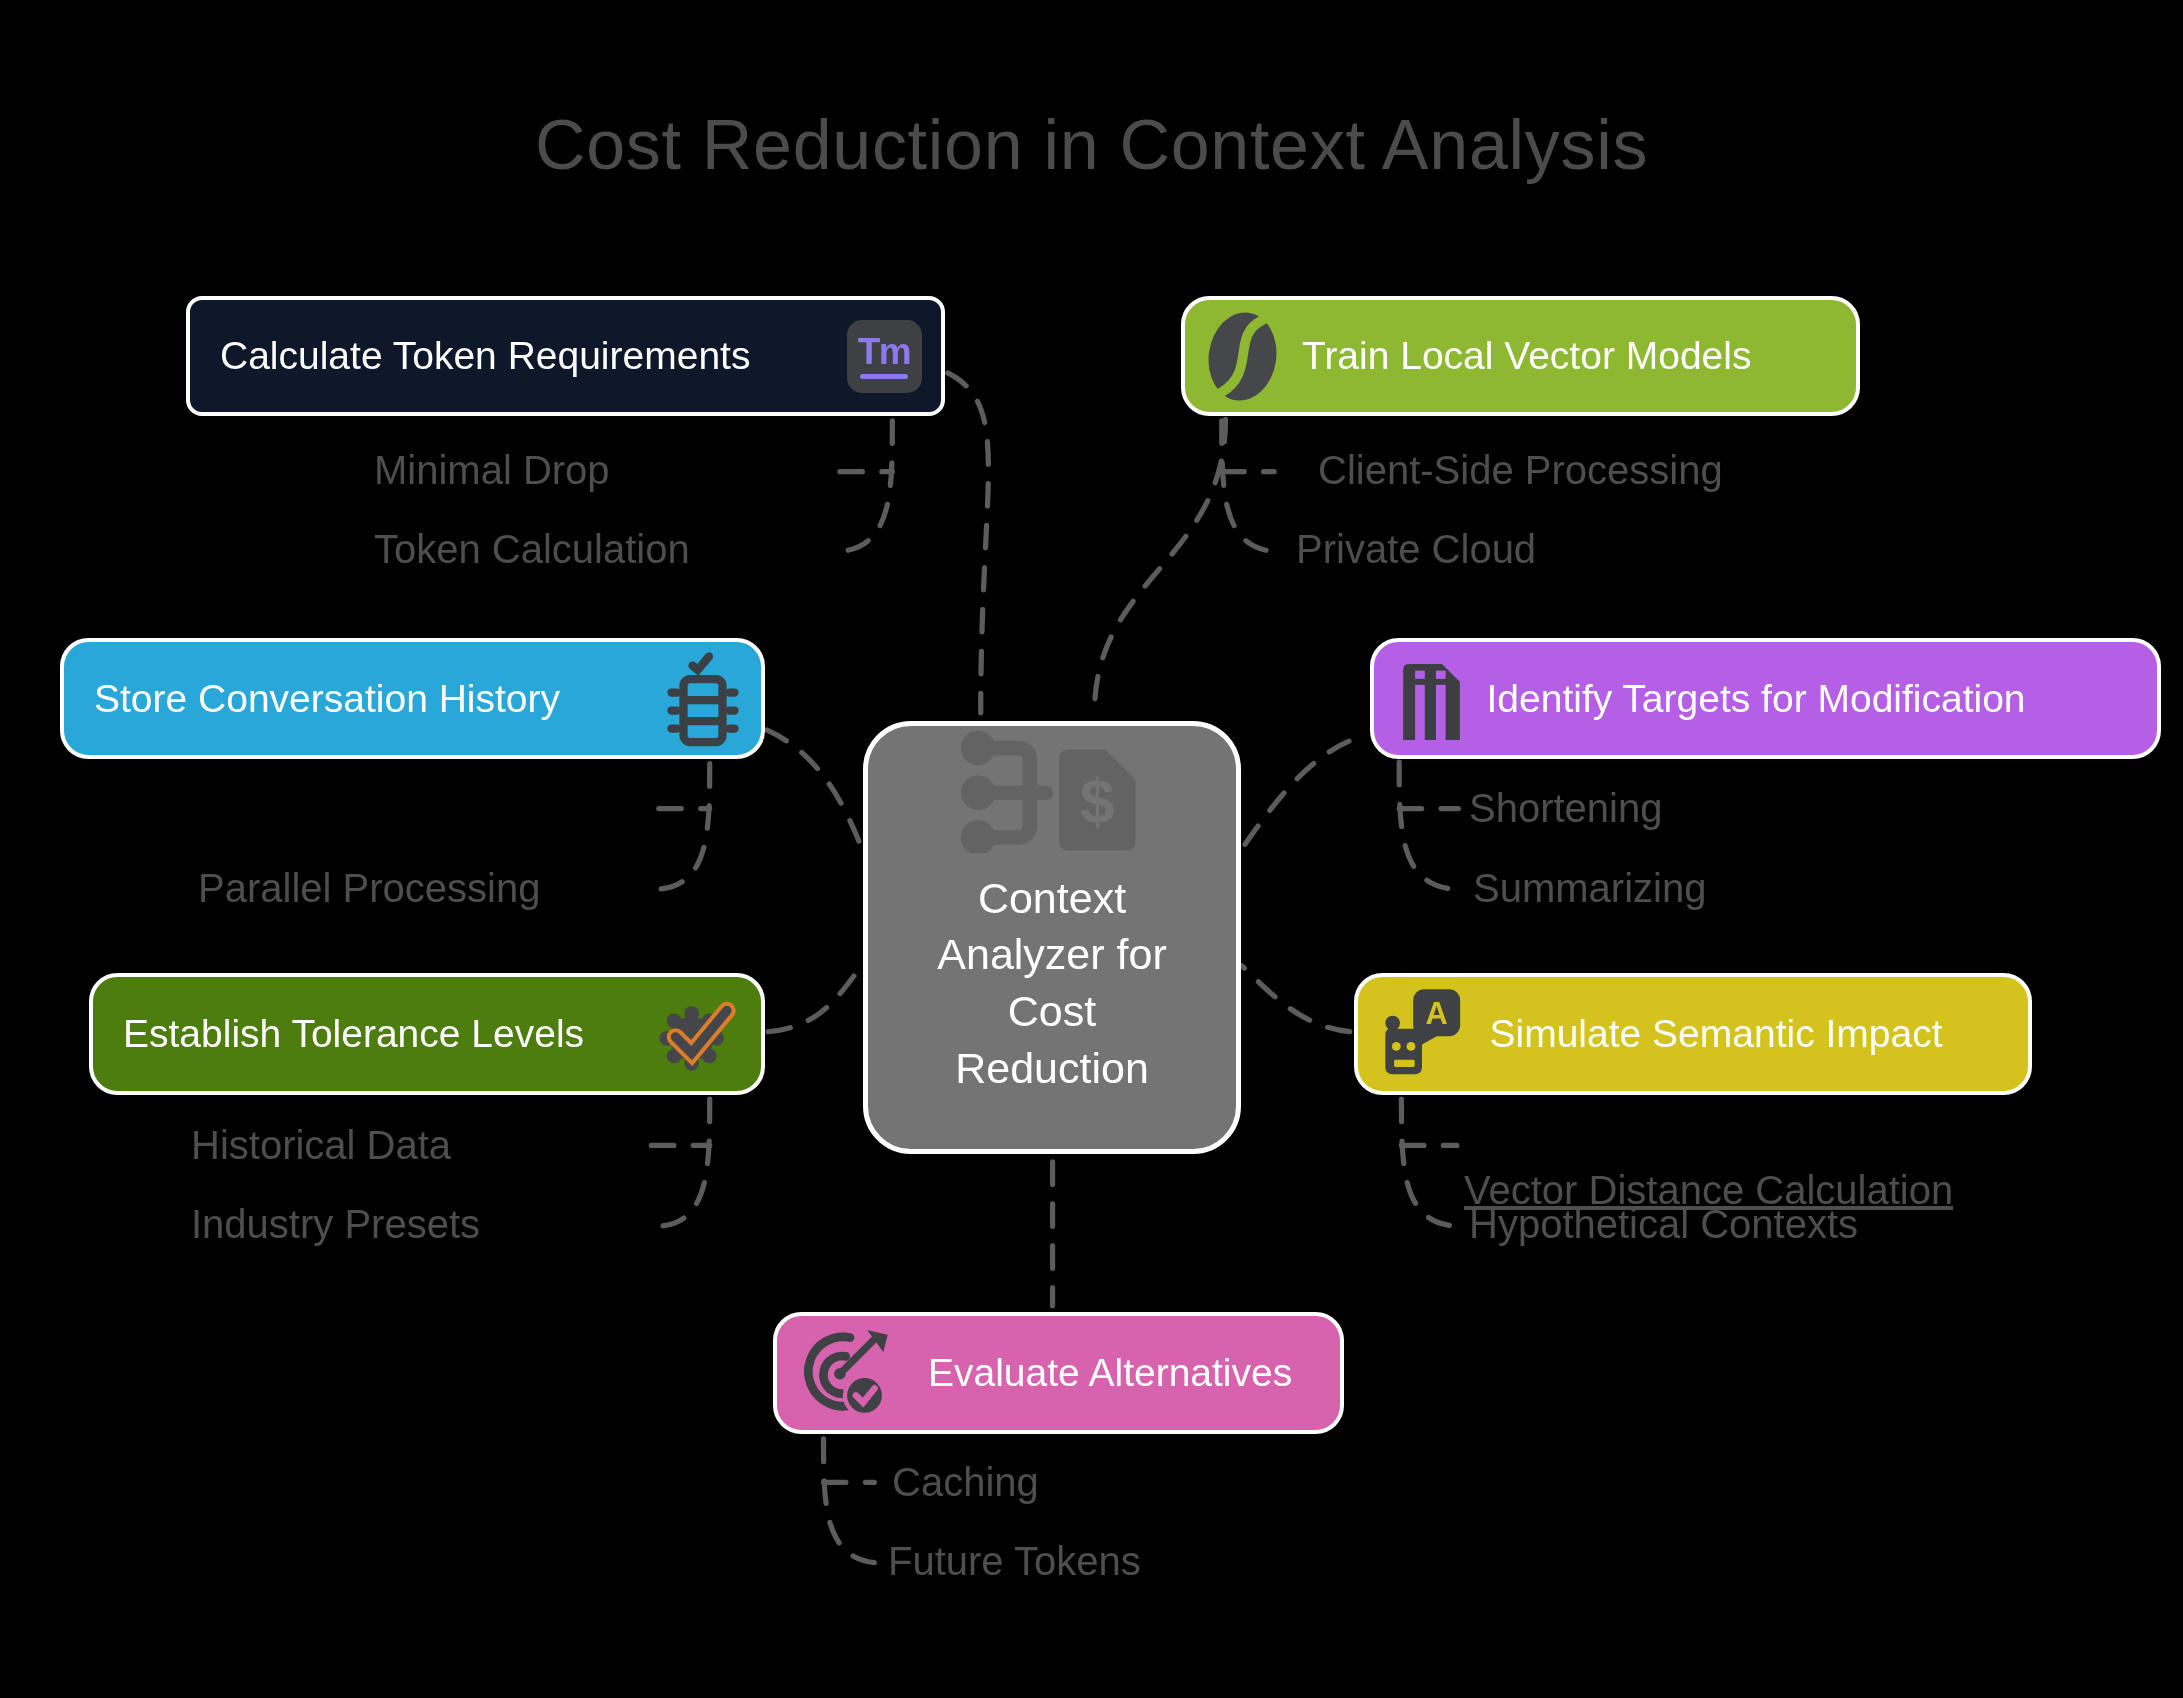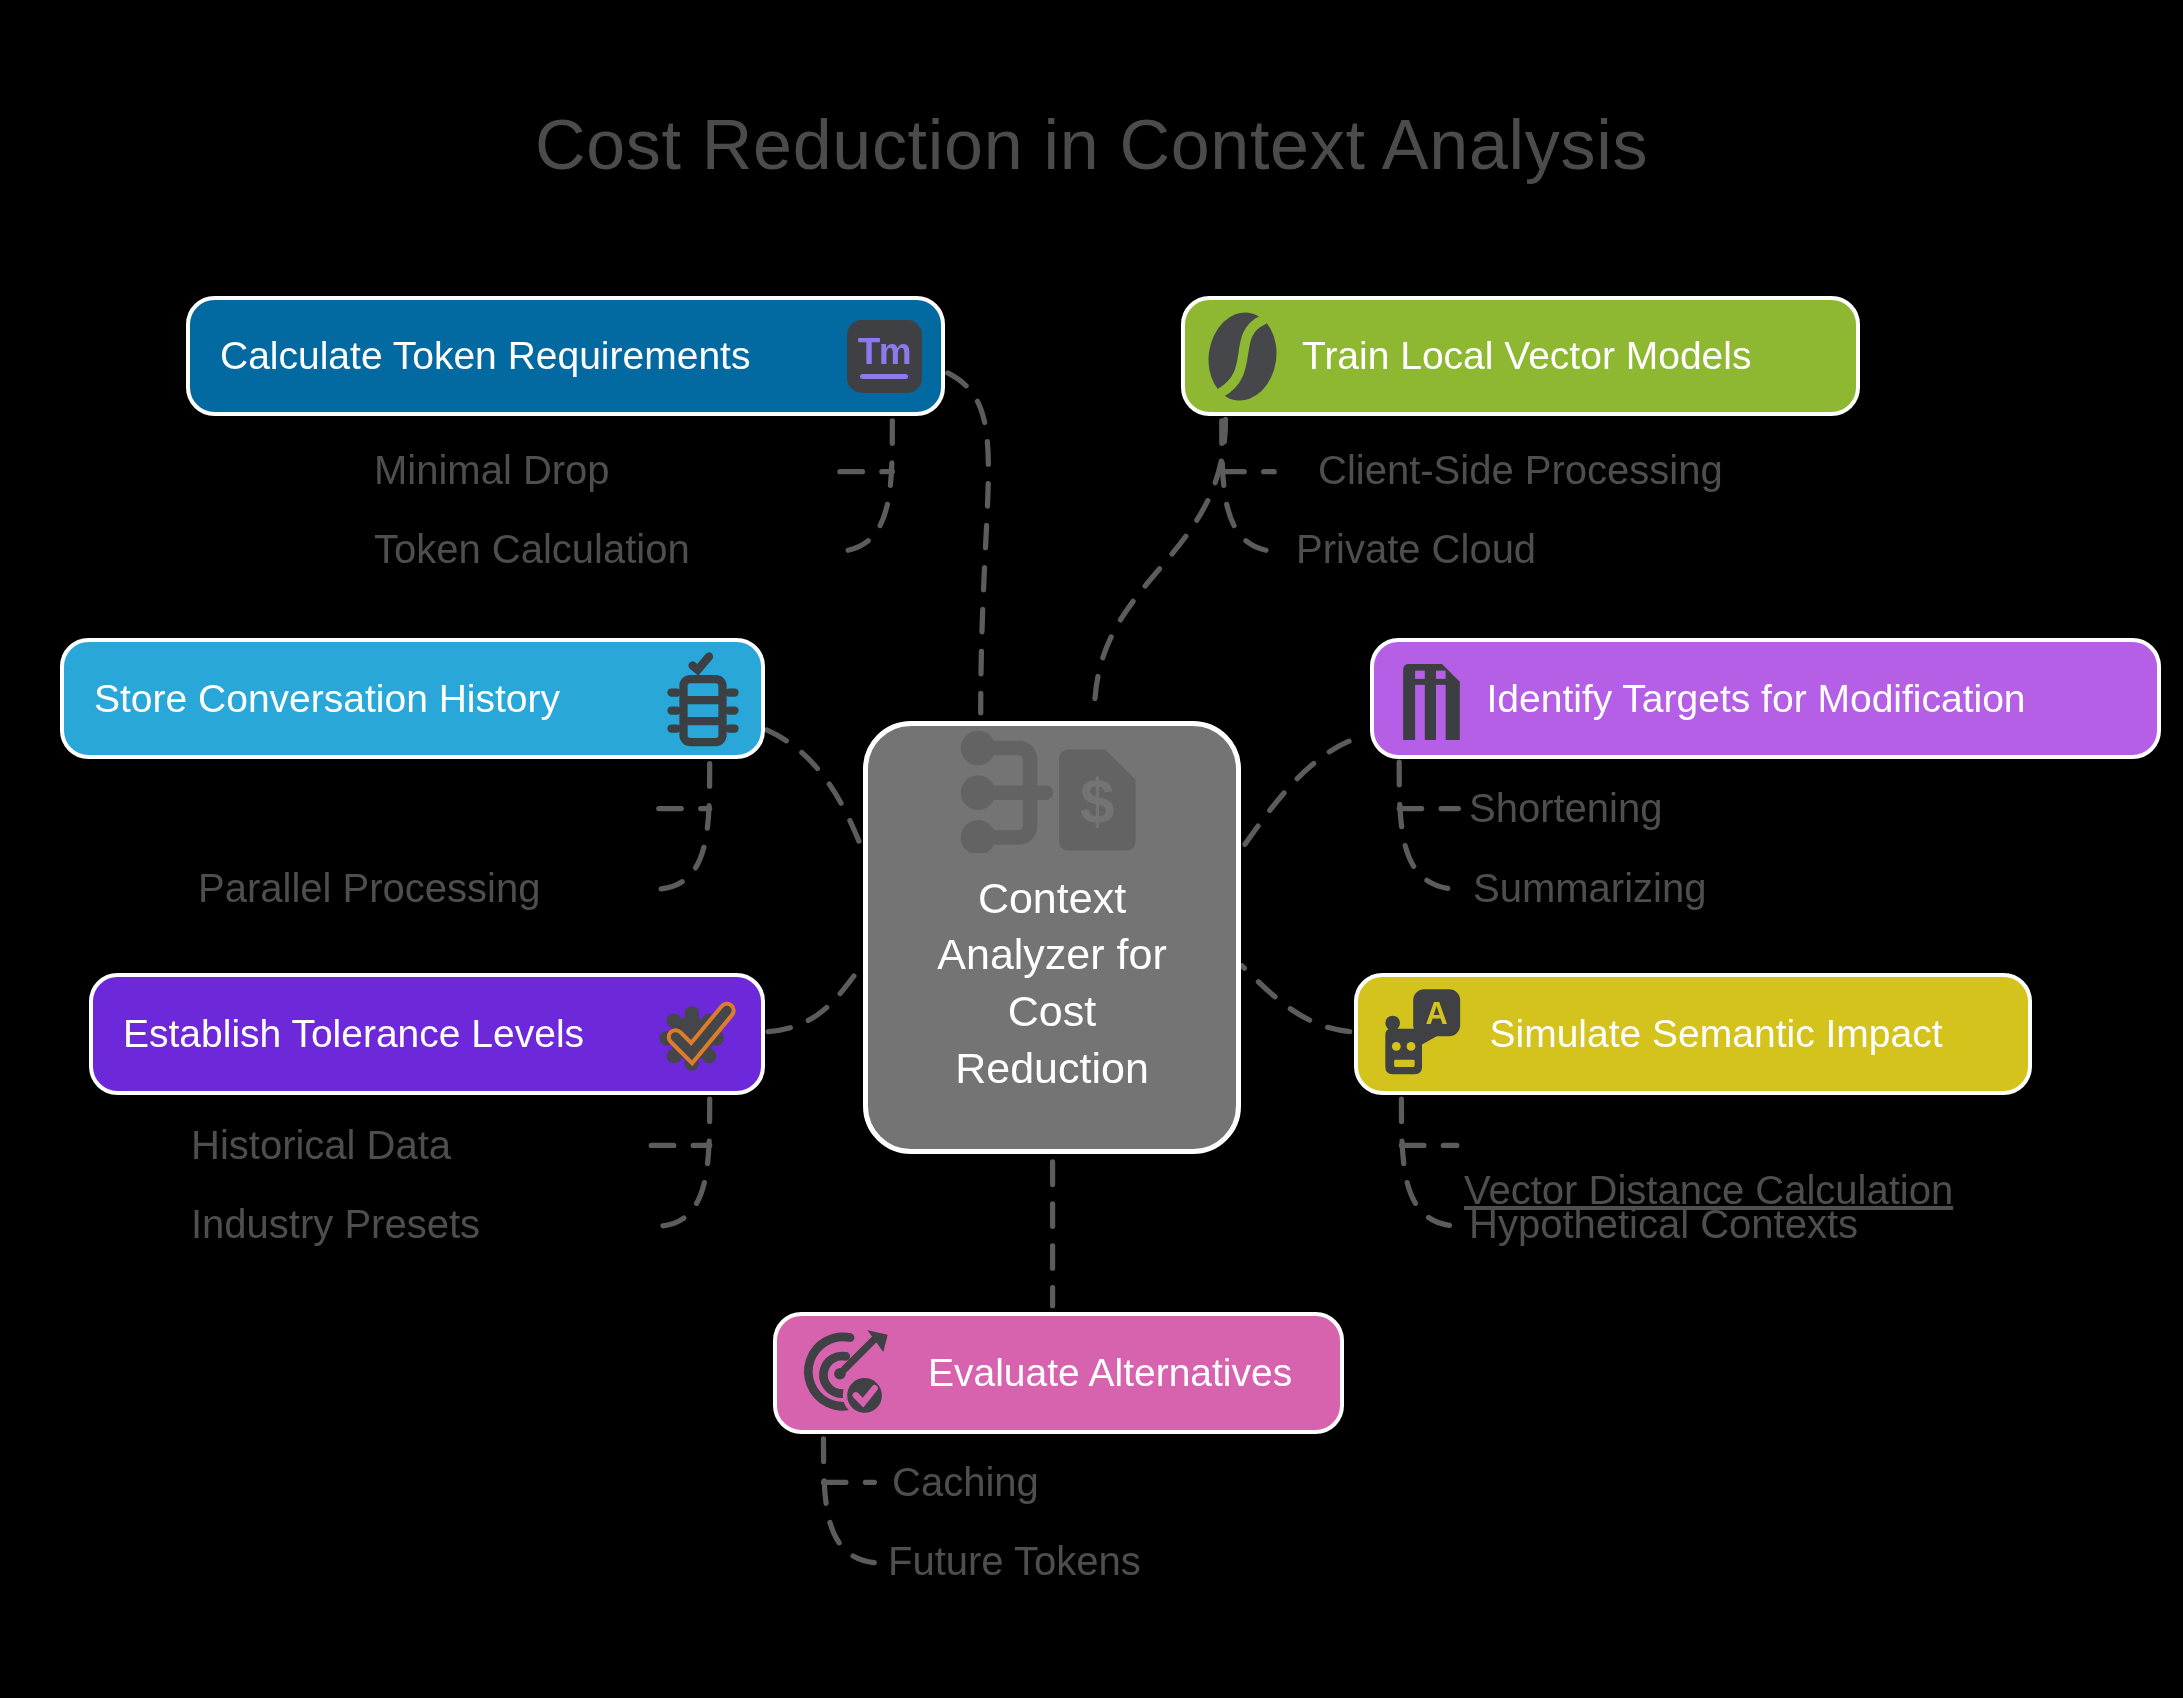--- a/index.html
+++ b/index.html
@@ -77,21 +77,21 @@
           <circle cx="32" cy="154" r="24"></circle>
       </g>
       <path d="M32,30 H86 Q104,30 104,48 V136 Q104,154 86,154 H32" stroke="#636363" stroke-width="20" fill="none" stroke-linecap="round"></path>
       <path d="M32,92 H126" stroke="#636363" stroke-width="20" fill="none" stroke-linecap="round"></path>
       <path d="M158,32 H208 L250,74 V158 Q250,172 236,172 H158 Q144,172 144,158 V46 Q144,32 158,32 Z" fill="#636363"></path>
       <text x="197" y="134" font-size="86" font-weight="bold" fill="#747474" text-anchor="middle">$</text>
     </svg>
     <div class="clabel">Context Analyzer for Cost Reduction</div>
   </div>
 
-  <div class="node" id="node-purple" style="background: #0369a1;">
+  <div class="node" id="node-purple" style="background: #0f172a; border-radius: 16px;">
     <span class="nlabel">Calculate Token Requirements</span>
     <span class="tmbox">
       <span class="tmtext">Tm</span>
       <span class="tmline"></span>
     </span>
   </div>
 
   <div class="node" id="node-green" style="background: rgb(142, 184, 50);">
     <svg class="icon" width="75" height="93" viewBox="0 0 100 124">
       <g transform="rotate(8 50 62)">
@@ -124,21 +124,21 @@
     <svg class="icon" width="69" height="82" viewBox="0 0 92 110">
       <path d="M8,16 Q8,8 16,8 L60,8 L84,32 L84,110 L8,110 Z" fill="#3d3e42"></path>
       <rect x="24" y="36" width="13" height="74" fill="#b55ee6"></rect>
       <rect x="52" y="36" width="13" height="74" fill="#b55ee6"></rect>
       <rect x="24" y="17" width="13" height="11" fill="#b55ee6"></rect>
       <rect x="52" y="17" width="13" height="11" fill="#b55ee6"></rect>
     </svg>
     <span class="nlabel">Identify Targets for Modification</span>
   </div>
 
-  <div class="node" id="node-orange" style="background: #6d28d9;">
+  <div class="node" id="node-orange" style="background: #4d7c0f;">
     <span class="nlabel">Establish Tolerance Levels</span>
     <svg class="icon" width="88" height="88" viewBox="0 0 120 120">
       <g fill="#45464a">
         <circle cx="50" cy="66" r="30"></circle>
         <circle cx="50" cy="32" r="10"></circle>
           <circle cx="50" cy="100" r="10"></circle>
         <circle cx="16" cy="66" r="10"></circle>
           <circle cx="84" cy="66" r="10"></circle>
         <circle cx="26" cy="42" r="10"></circle>
           <circle cx="74" cy="42" r="10"></circle>

